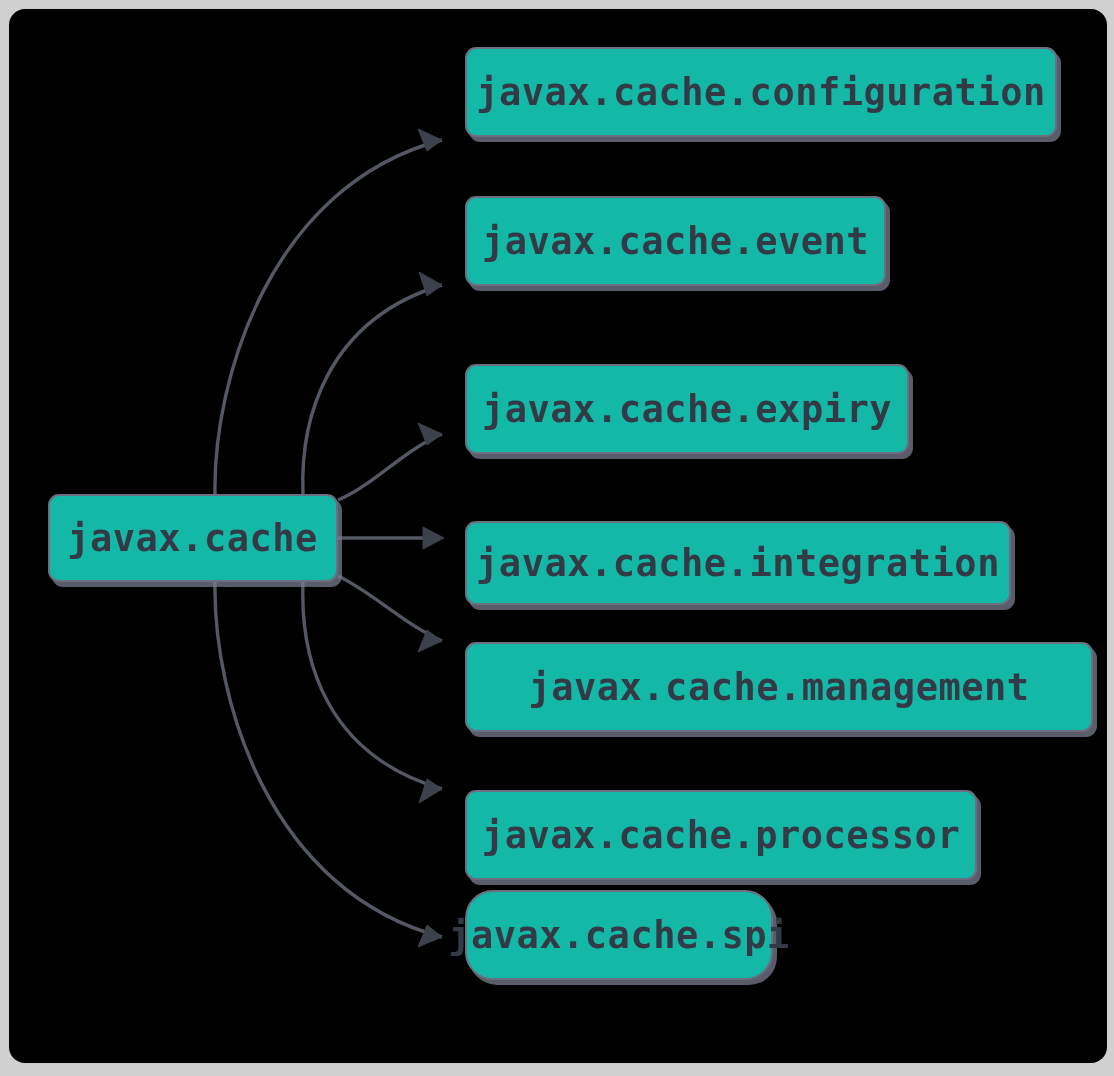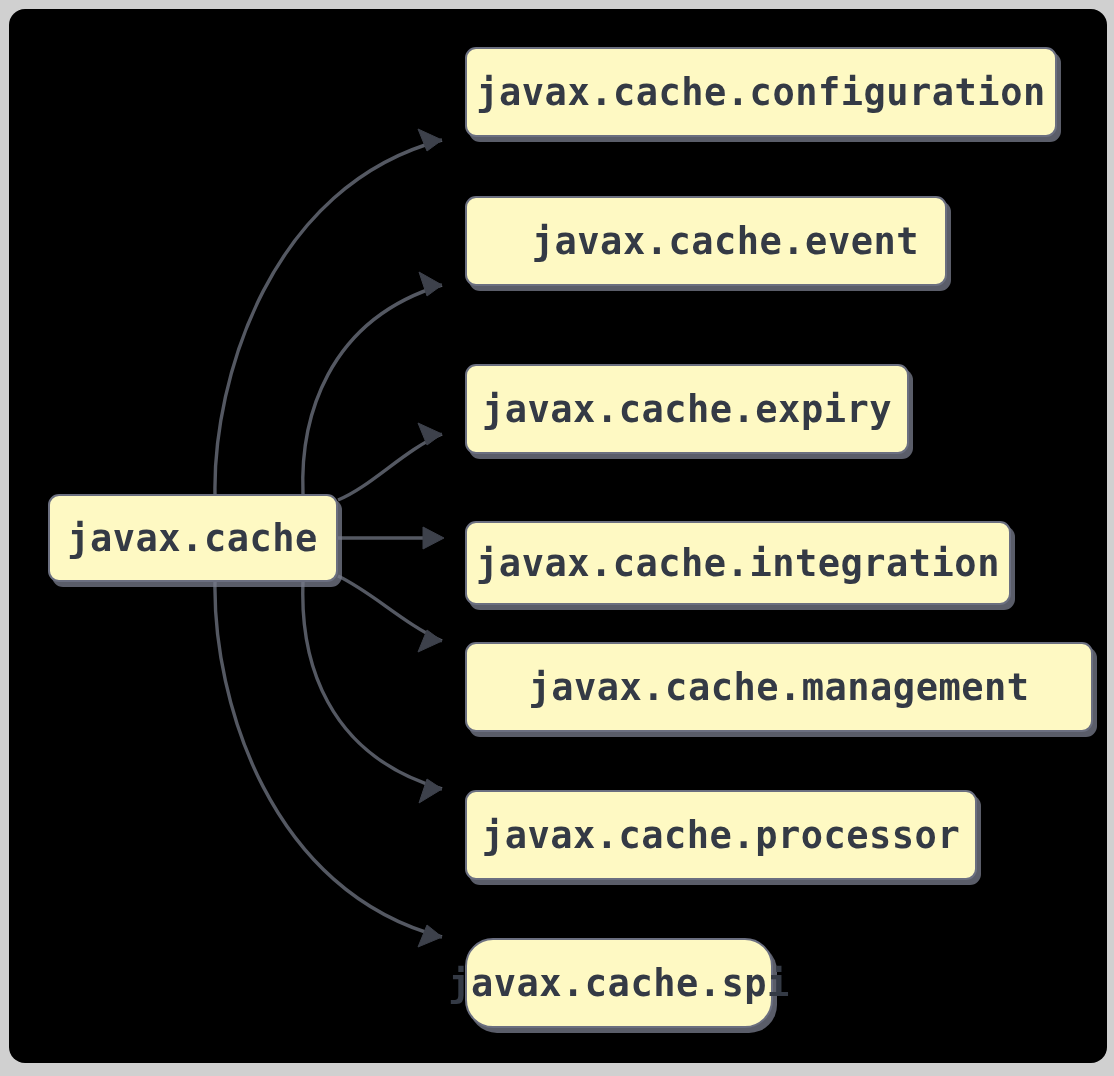--- a/index.html
+++ b/index.html
@@ -39,21 +39,21 @@
   }
   .arrow-head {
     fill: #3d414b;
     stroke: #3d414b;
     stroke-width: 1;
     stroke-linejoin: round;
   }
   .node-box {
     position: absolute;
     box-sizing: border-box;
-    background: #fef9c3;
+    background: #14b8a6;
     border: 2px solid #6b6f80;
     border-radius: 11px;
     display: flex;
     align-items: center;
     justify-content: center;
     box-shadow: 4px 5px 0 0 rgba(120,124,140,0.75);
     padding: 0 26px;
   }
   .node-label {
     font-family: "DejaVu Sans Mono", "Liberation Mono", monospace;
@@ -95,34 +95,34 @@
         </g>
     </svg>
 
     <div id="nodes-layer">
         <div class="node-box node-root" style="left: 39px; top: 485px; width: 290px; height: 88px; padding-left: 25px;">
           <span class="node-label">javax.cache</span>
         </div>
         <div class="node-box" style="left: 456px; top: 38px; width: 592px; height: 90px;">
           <span class="node-label">javax.cache.configuration</span>
         </div>
-        <div class="node-box" style="left: 456px; top: 187px; width: 482px; height: 90px; justify-content: flex-end;">
+        <div class="node-box" style="left: 456px; top: 187px; width: 421px; height: 90px;">
           <span class="node-label">javax.cache.event</span>
         </div>
         <div class="node-box" style="left: 456px; top: 336px; width: 444px; height: 90px; margin-top: 19px;">
           <span class="node-label">javax.cache.expiry</span>
         </div>
         <div class="node-box" style="left: 456px; top: 512px; width: 546px; height: 84px;">
           <span class="node-label">javax.cache.integration</span>
         </div>
         <div class="node-box" style="left: 456px; top: 633px; width: 628px; height: 90px;">
           <span class="node-label">javax.cache.management</span>
         </div>
         <div class="node-box" style="left: 456px; top: 781px; width: 512px; height: 90px;">
           <span class="node-label">javax.cache.processor</span>
         </div>
-        <div class="node-box" style="left: 456px; top: 929px; width: 308px; height: 90px; border-radius: 28px;">
+        <div class="node-box" style="left: 456px; top: 881px; width: 308px; height: 90px; border-radius: 28px;">
           <span class="node-label">javax.cache.spi</span>
         </div>
       </div>
 
   </div>
 </div>
 
 </body></html>

